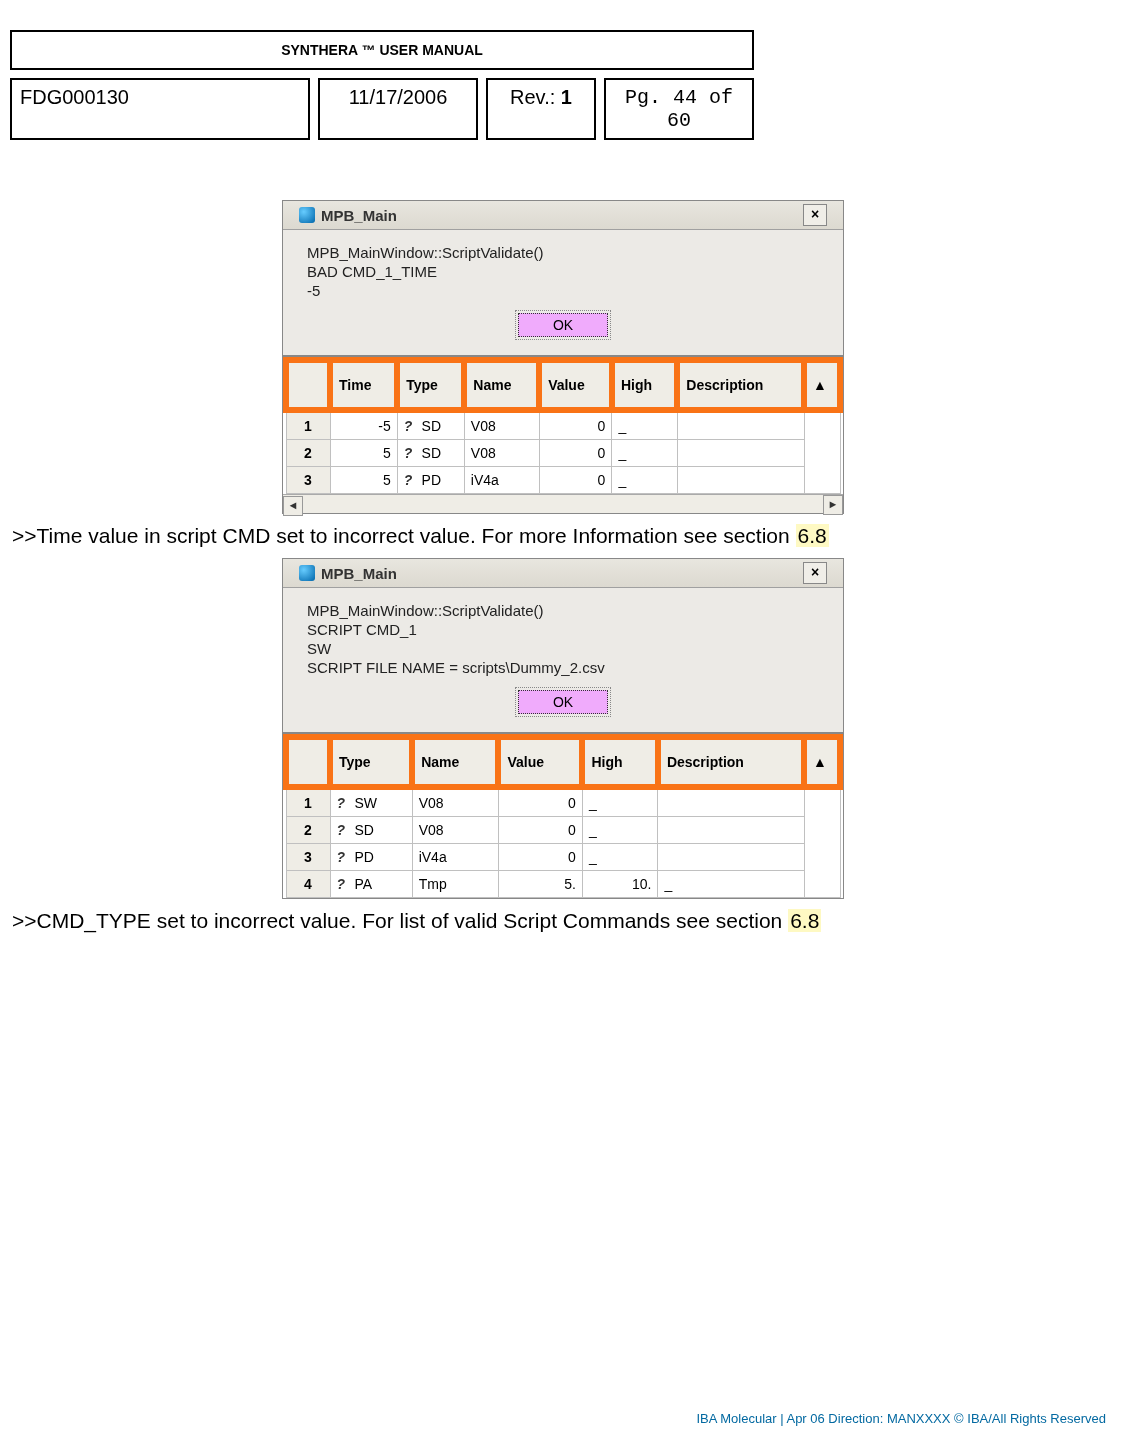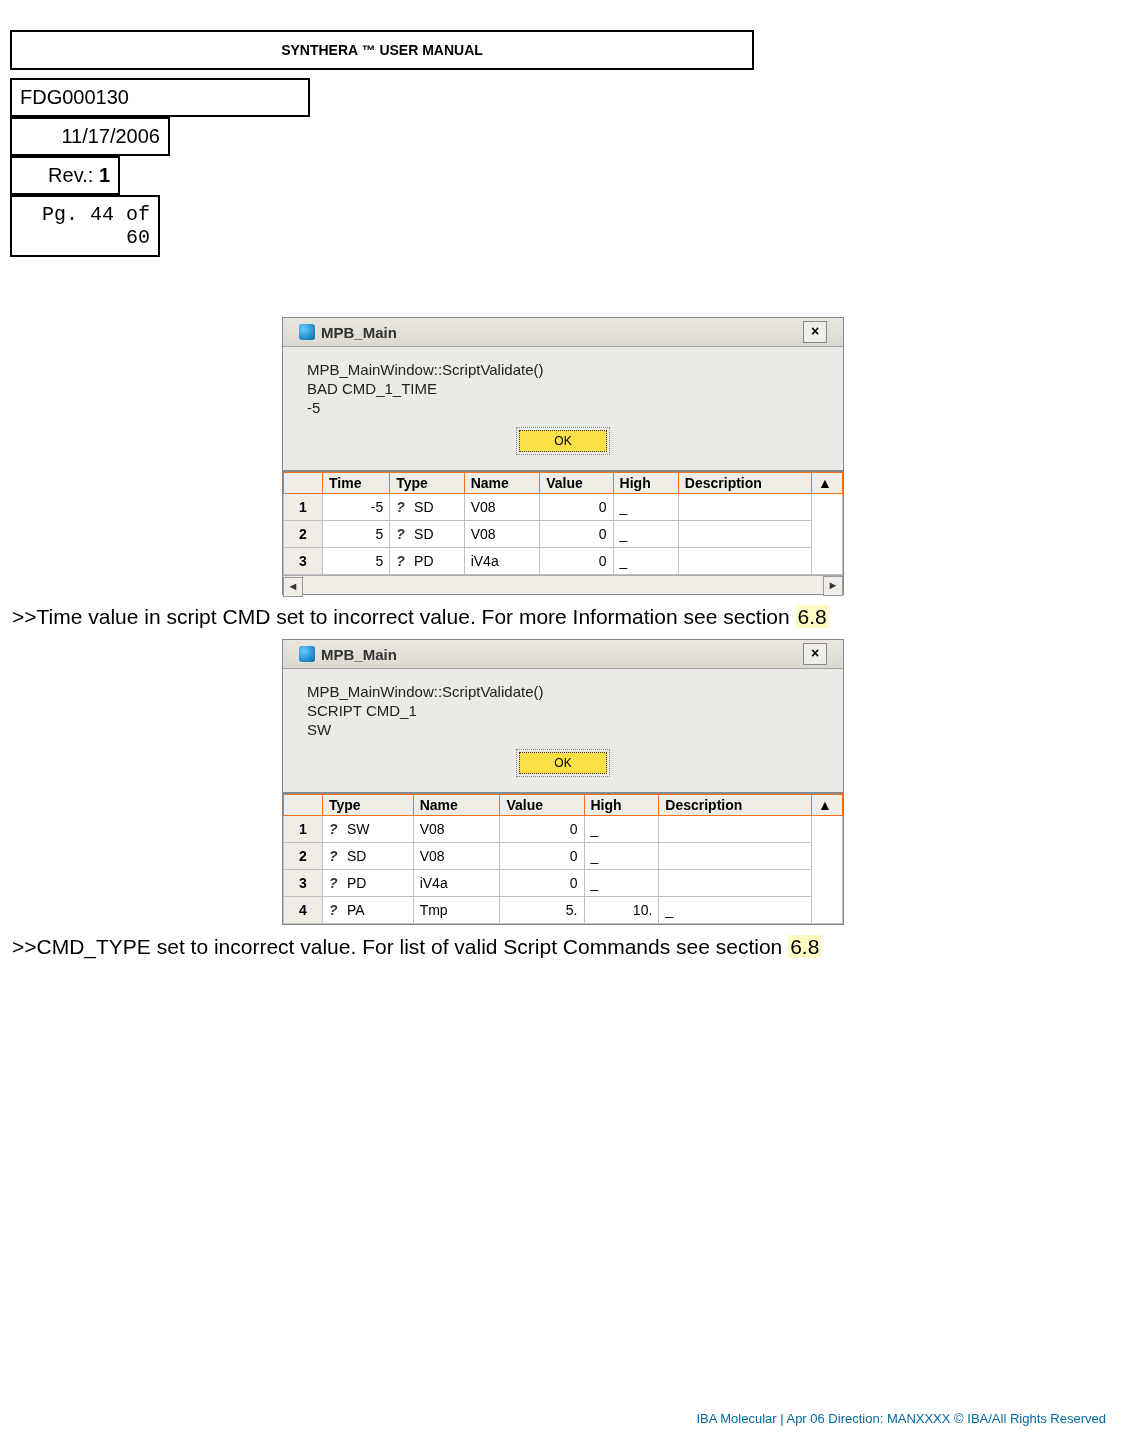--- a/index.html
+++ b/index.html
@@ -29,28 +29,27 @@
   }
   .header-title {
     text-align: center;
     font-weight: bold;
     font-size: 14px;
     padding: 10px 0;
   }
   .header-row {
     display: flex;
     width: 840px;
-    flex-direction: column;
   }
   .hr-cell {
     border: 2px solid #000;
     font-size: 20px;
     padding: 6px 8px;
     margin-right: 8px;
-    text-align: right;
+    text-align: center;
   }
   .hr-cell.first { width: 280px; text-align: left; }
   .hr-cell.c2 { width: 140px; }
   .hr-cell.c3 { width: 90px; }
   .hr-cell.c4 { width: 130px; margin-right: 0; font-family: Liberation Mono, monospace; }
 
   .shot {
     display: block;
     margin: 60px auto 8px auto;
     width: 560px;
@@ -88,38 +87,38 @@
     padding: 14px 24px 18px 24px;
     border-radius: 15px;
   }
   .msg-line { margin-bottom: 2px; color: #222; white-space: pre; }
   .ok-wrap { text-align: center; margin-top: 14px; }
   .ok-btn {
     display: inline-block;
     border: 1px dotted #333;
     outline: 1px dotted #888;
     outline-offset: 2px;
-    background: #fde047;
+    background: #f0abfc;
     padding: 3px 34px;
-    font-size: 12px;
+    font-size: 14px;
   }
   .grid {
     width: 100%;
     background: #fff;
     border-top: 2px solid #888;
   }
   .grid table {
     width: 100%;
     border-collapse: collapse;
     font-size: 14px;
   }
   .grid th {
     background: #efede6;
-    border: 1px solid #f97316;
-    padding: 2px 6px;
+    border: 6px solid #f97316;
+    padding: 14px 6px;
     font-weight: bold;
     text-align: left;
   }
   .grid td {
     border: 1px solid #c0c0c0;
     padding: 2px 6px;
     background: #fff;
     height: 22px;
   }
   .grid td.rownum {
@@ -268,20 +267,21 @@
   <div class="shot shot2">
     <div class="win-title">
       <span class="win-icon"></span>
       <span class="win-title-text">MPB_Main</span>
       <span class="win-close">×</span>
     </div>
     <div class="win-body">
       <div class="msg-line">MPB_MainWindow::ScriptValidate()</div>
       <div class="msg-line">SCRIPT CMD_1</div>
       <div class="msg-line">SW</div>
+      <div class="msg-line">SCRIPT FILE NAME = scripts\Dummy_2.csv</div>
       <div class="ok-wrap">
         <span class="ok-btn">OK</span>
       </div>
     </div>
     <div class="grid">
       <table>
         <tbody>
             <tr>
           <th style="width:26px"></th>
           <th>Type</th>

